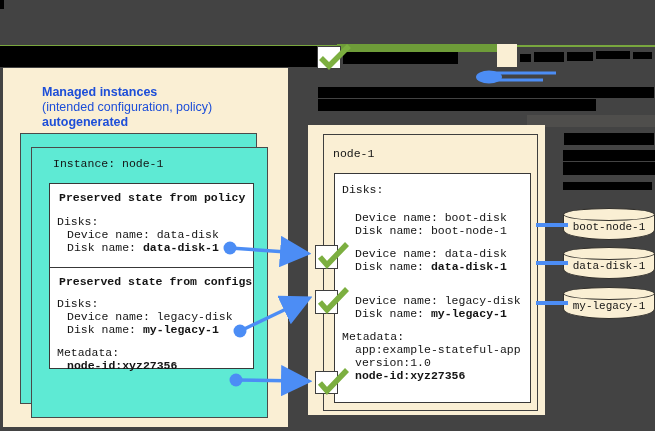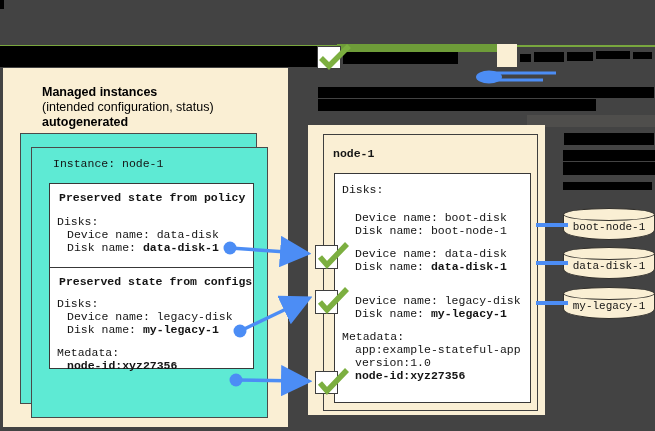--- a/index.html
+++ b/index.html
@@ -6,21 +6,21 @@
   body { margin:0; background:#888; }
   .screen {
     position:relative; width:655px; height:431px;
     background:#434343; overflow:hidden;
     font-family:"Liberation Sans", sans-serif;
   }
   .abs { position:absolute; }
   .titlebar { left:0; top:0; width:655px; height:43px; background:#ffffff; }
   .title-text { font-size:13px; color:#1c1c1c; white-space:nowrap; }
   .mono { font-family:"Liberation Mono","DejaVu Sans Mono",monospace; font-size:11.5px; color:#141414; white-space:nowrap; line-height:13px; }
-  .sans { font-size:12.5px; color:#000000; white-space:nowrap; line-height:15px;padding-left:22px; }
+  .sans { font-size:12.5px; color:#1d4ed8; white-space:nowrap; line-height:15px;padding-left:22px; }
   .b { font-weight:bold; }
   .panel { background:#FAEFD4; }
   .card { background:#5eead4; border:1.5px solid #4a4a4a; }
   .inner-box { background:#ffffff; border:1.2px solid #383838; }
   .node-box { background:#FAEFD4; border:1.5px solid #3f3f3f; }
   .redact { background:#000000; }
   .gray-bar { background:#4F4E4C; }
   .beige { background:#FAEFD4; }
   .green-thin { background:#79A73E; }
   .green-bar { background:#6E9C39; }
@@ -58,21 +58,21 @@
   <div class="abs redact" style="left:318px; top:87px; width:336px; height:11px;"></div>
   <div class="abs redact" style="left:318px; top:99px; width:278px; height:12px;"></div>
   <div class="abs gray-bar" style="left:527px; top:115px; width:128px; height:12px;"></div>
   <div class="abs redact" style="left:564px; top:133px; width:90px; height:12px;"></div>
   <div class="abs redact" style="left:563px; top:150px; width:92px; height:11px;"></div>
   <div class="abs redact" style="left:563px; top:162px; width:92px; height:13px;"></div>
   <div class="abs redact" style="left:563px; top:182px; width:89px; height:8px;"></div>
 
   <div class="abs panel" style="left:3px; top:68px; width:285px; height:359px;">
     <div class="abs sans b" style="left:17px; top:17px;">Managed instances</div>
-    <div class="abs sans" style="left:17px; top:32px;">(intended configuration, status)</div>
+    <div class="abs sans" style="left:17px; top:32px;">(intended configuration, policy)</div>
     <div class="abs sans b" style="left:17px; top:47px;">autogenerated</div>
 
     <div class="abs card" style="left:17px; top:65px; width:237px; height:271px;"></div>
 
     <div class="abs card" style="left:28px; top:79px; width:237px; height:271px;">
       <div class="abs mono" style="left:21px; top:9px;">Instance: node-1</div>
 
       <div class="abs inner-box" style="left:17px; top:35px; width:205px; height:85px;padding-left:38px;">
         <div class="abs mono b" style="left:9px; top:7px;">Preserved state from policy</div>
         <div class="abs mono" style="left:7px; top:31px;">Disks:</div>
@@ -86,21 +86,21 @@
         <div class="abs mono" style="left:17px; top:42px;">Device name: legacy-disk</div>
         <div class="abs mono" style="left:17px; top:55px;"><span>Disk name: </span><span class="b">my-legacy-1</span></div>
         <div class="abs mono" style="left:7px; top:78px;">Metadata:</div>
         <div class="abs mono b" style="left:17px; top:91px;">node-id:xyz27356</div>
       </div>
     </div>
   </div>
 
   <div class="abs panel" style="left:308px; top:125px; width:237px; height:290px;">
     <div class="abs node-box" style="left:15px; top:9px; width:215px; height:277px;">
-      <div class="abs mono" style="left:9px; top:12px;font-weight:bold;">node-1</div>
+      <div class="abs mono" style="left:9px; top:12px;">node-1</div>
 
       <div class="abs inner-box" style="left:10px; top:38px; width:197px; height:230px;">
         <div class="abs mono" style="left:7px; top:9px;">Disks:</div>
 
         <div class="abs mono" style="left:20px; top:37px;">Device name: boot-disk</div>
         <div class="abs mono" style="left:20px; top:50px;"><span>Disk name: </span><span>boot-node-1</span></div>
 
         <div class="abs mono" style="left:20px; top:73px;">Device name: data-disk</div>
         <div class="abs mono" style="left:20px; top:86px;"><span>Disk name: </span><span class="b">data-disk-1</span></div>
 

